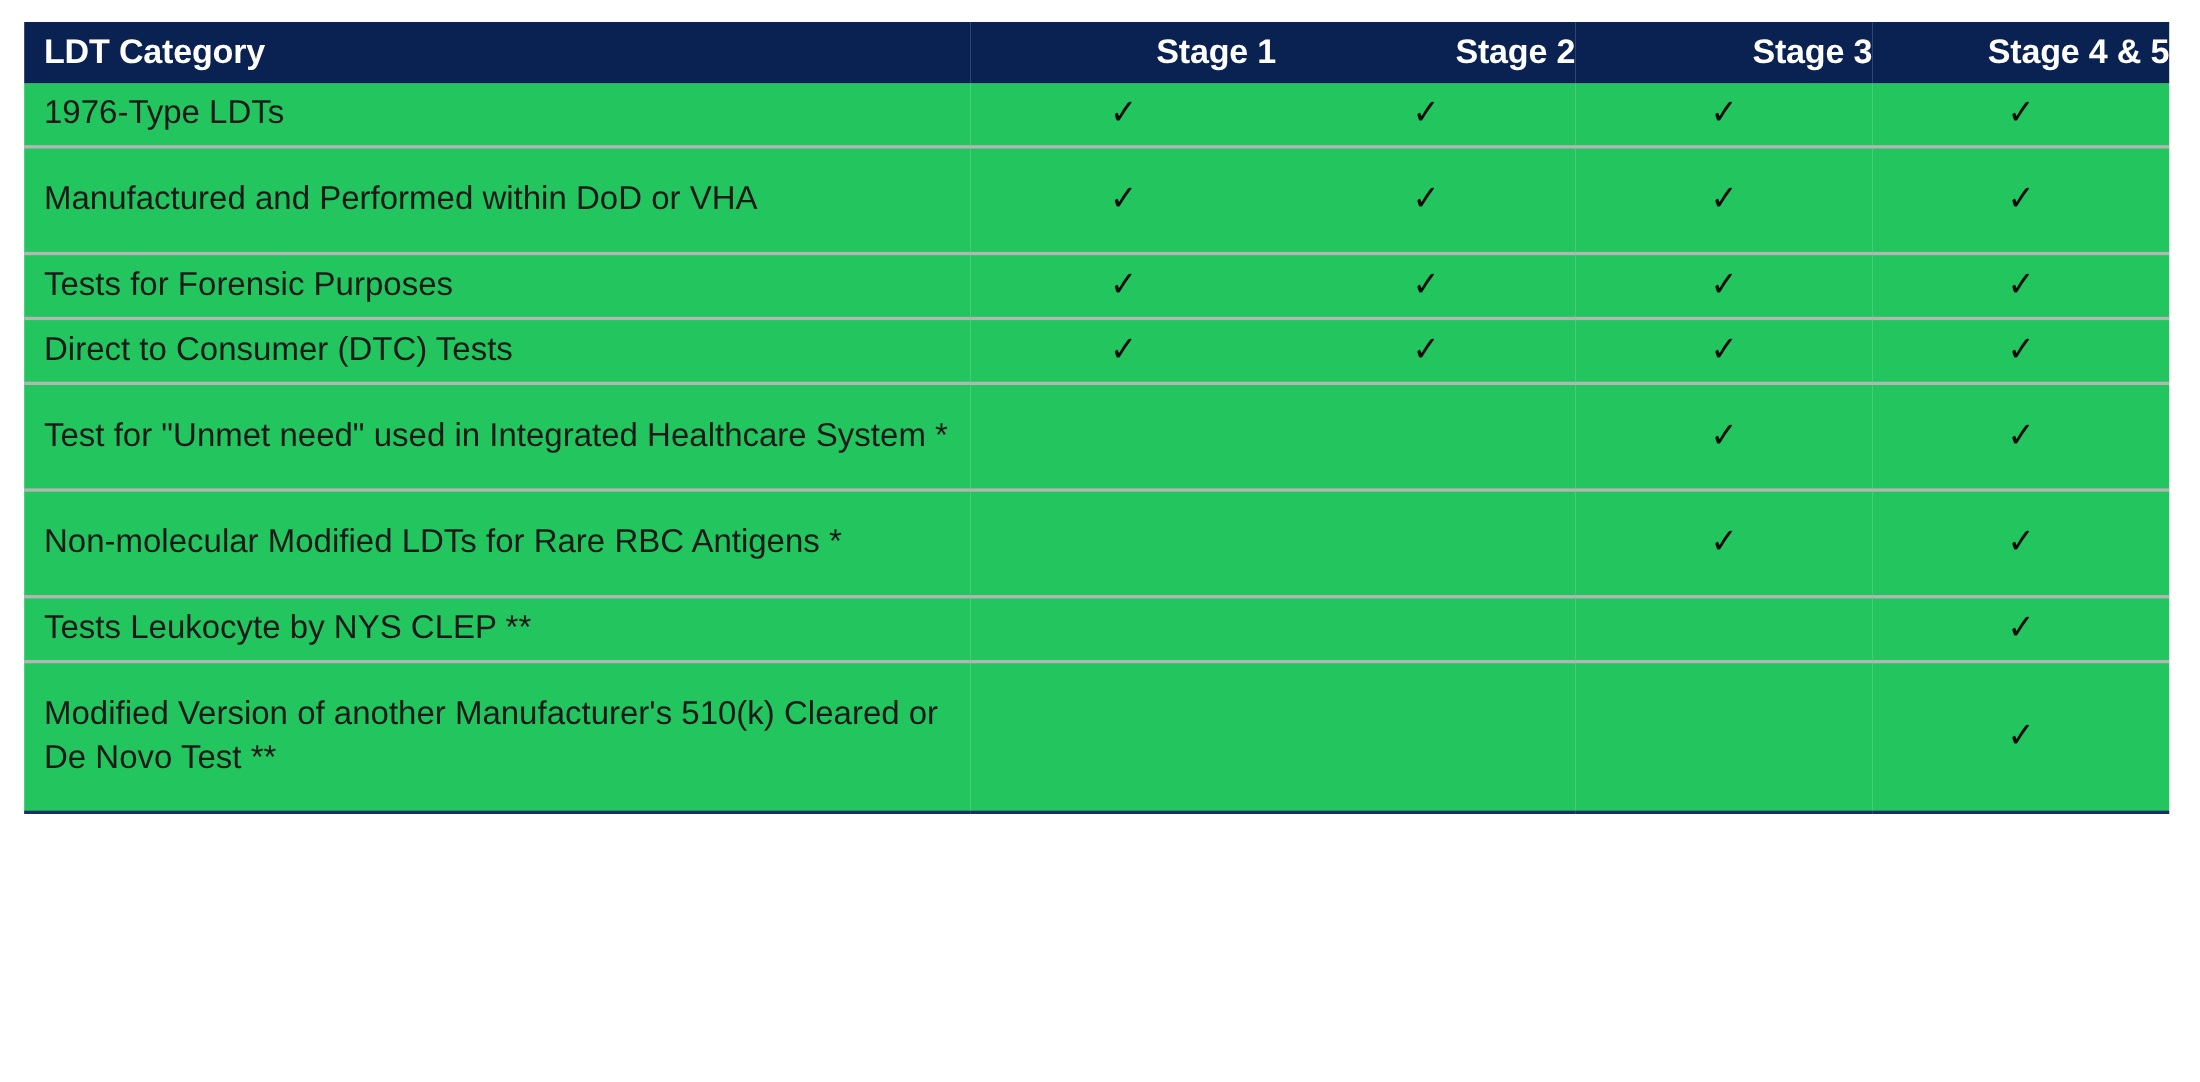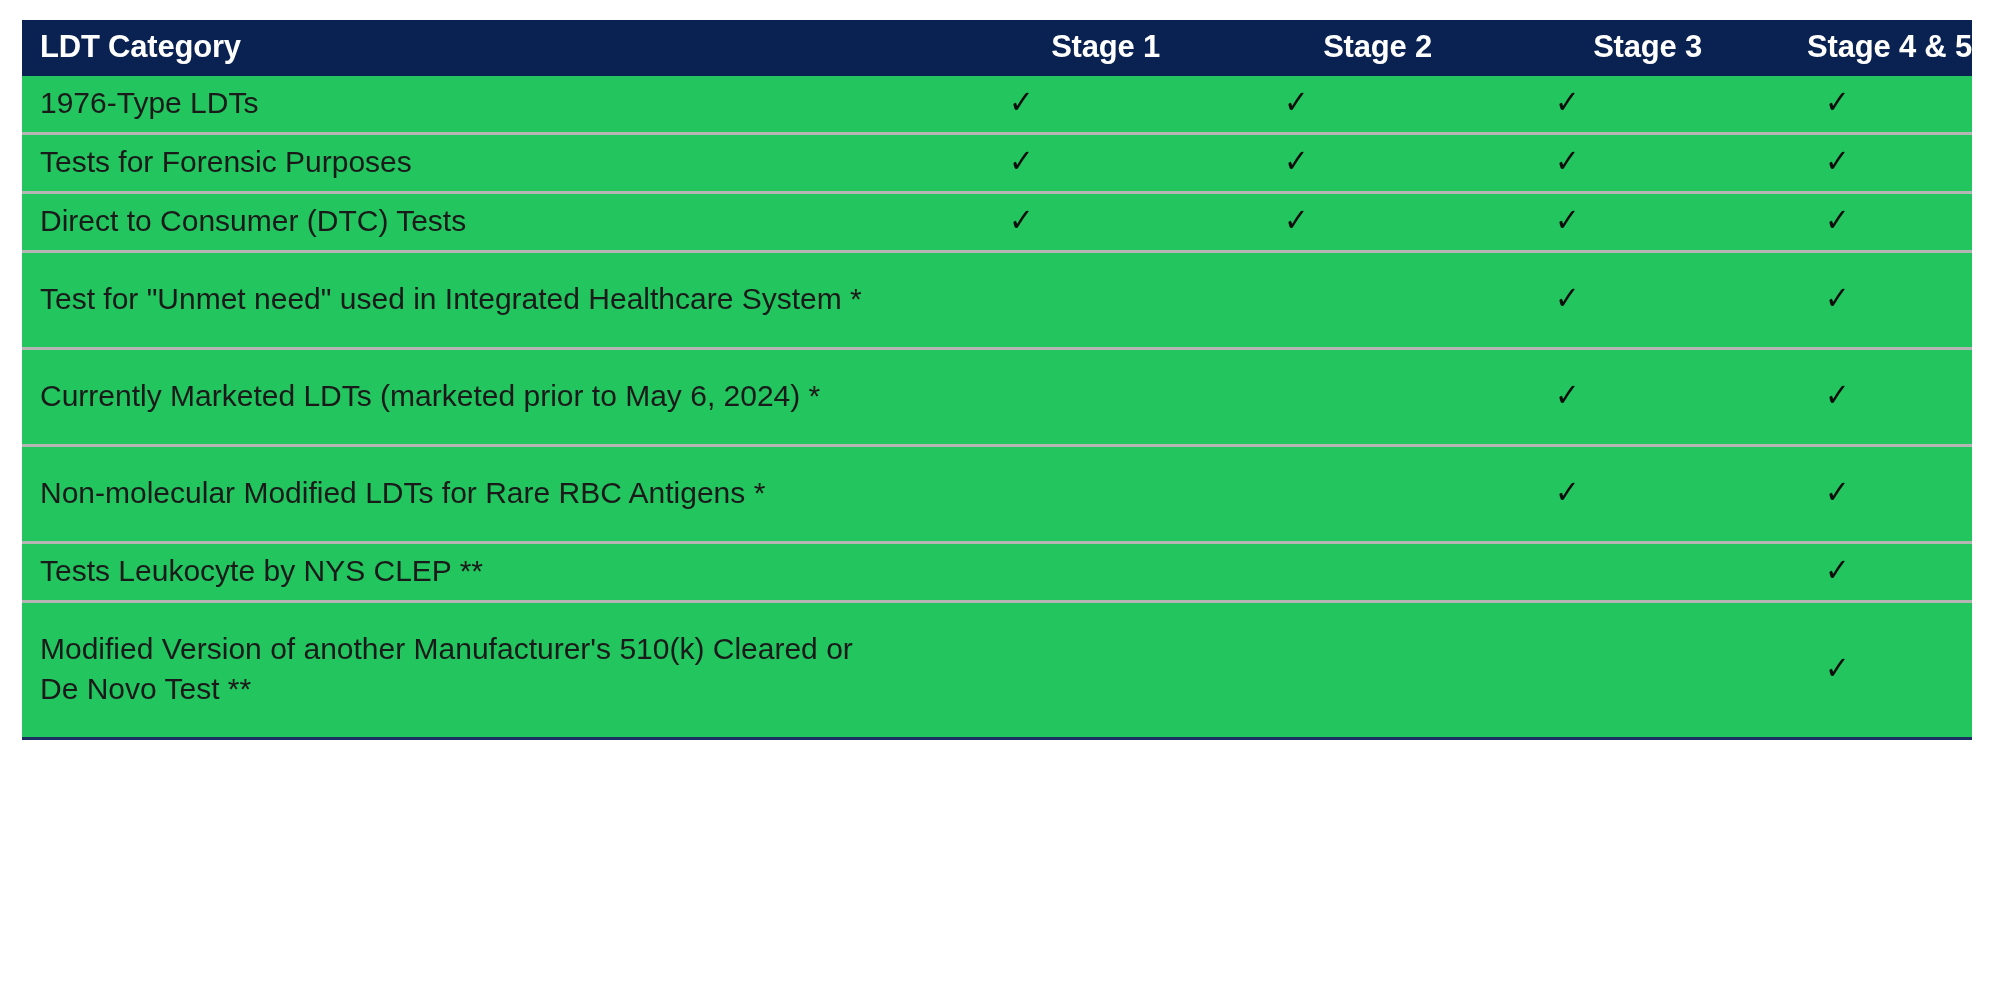--- a/index.html
+++ b/index.html
@@ -111,43 +111,43 @@
       </tr>
     </thead>
     <tbody id="table-body">
         <tr data-lines="1">
           <td class="cat">1976-Type LDTs</td>
           <td class="mark"><span class="check">✓</span></td>
           <td class="mark"><span class="check">✓</span></td>
           <td class="mark"><span class="check">✓</span></td>
           <td class="mark"><span class="check">✓</span></td>
         </tr>
+        <tr data-lines="2">
+          <td class="cat">Manufactured and Performed within DoD or VHA</td>
+          <td class="mark"><span class="check">✓</span></td>
+          <td class="mark"><span class="check">✓</span></td>
+          <td class="mark"><span class="check">✓</span></td>
+          <td class="mark"><span class="check">✓</span></td>
+        </tr>
         <tr data-lines="1">
           <td class="cat">Tests for Forensic Purposes</td>
           <td class="mark"><span class="check">✓</span></td>
           <td class="mark"><span class="check">✓</span></td>
           <td class="mark"><span class="check">✓</span></td>
           <td class="mark"><span class="check">✓</span></td>
         </tr>
         <tr data-lines="1">
           <td class="cat">Direct to Consumer (DTC) Tests</td>
           <td class="mark"><span class="check">✓</span></td>
           <td class="mark"><span class="check">✓</span></td>
           <td class="mark"><span class="check">✓</span></td>
           <td class="mark"><span class="check">✓</span></td>
         </tr>
         <tr data-lines="2">
           <td class="cat">Test for "Unmet need" used in Integrated Healthcare System *</td>
-          <td class="mark"><span class="check empty"></span></td>
-          <td class="mark"><span class="check empty"></span></td>
-          <td class="mark"><span class="check">✓</span></td>
-          <td class="mark"><span class="check">✓</span></td>
-        </tr>
-        <tr data-lines="2">
-          <td class="cat">Currently Marketed LDTs (marketed prior to May 6, 2024) *</td>
           <td class="mark"><span class="check empty"></span></td>
           <td class="mark"><span class="check empty"></span></td>
           <td class="mark"><span class="check">✓</span></td>
           <td class="mark"><span class="check">✓</span></td>
         </tr>
         <tr data-lines="2">
           <td class="cat">Non-molecular Modified LDTs for Rare RBC Antigens *</td>
           <td class="mark"><span class="check empty"></span></td>
           <td class="mark"><span class="check empty"></span></td>
           <td class="mark"><span class="check">✓</span></td>

